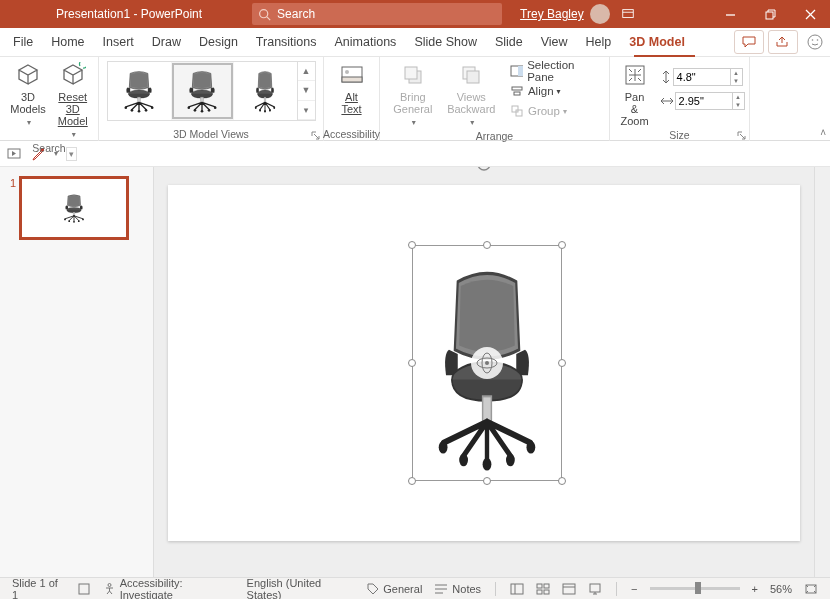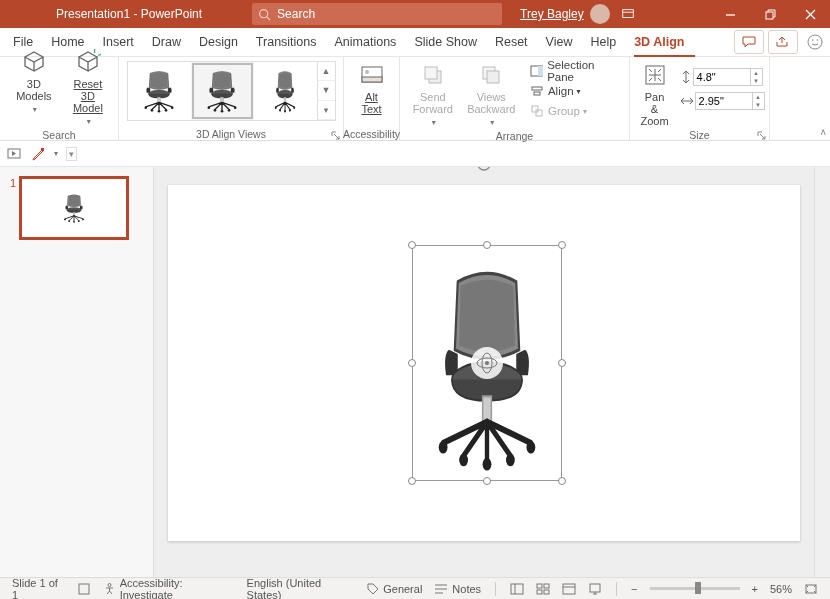--- a/index.html
+++ b/index.html
@@ -135,24 +135,24 @@
 
 <div class="tabs">
   <div class="tab">File</div>
   <div class="tab">Home</div>
   <div class="tab">Insert</div>
   <div class="tab">Draw</div>
   <div class="tab">Design</div>
   <div class="tab">Transitions</div>
   <div class="tab">Animations</div>
   <div class="tab">Slide Show</div>
-  <div class="tab">Reset</div>
+  <div class="tab">Slide</div>
   <div class="tab">View</div>
   <div class="tab">Help</div>
-  <div class="tab active">3D Align</div>
+  <div class="tab active">3D Model</div>
   <div class="spacer"></div>
   <div class="rbtn">
       <svg width="14" height="12" fill="none">
         <path d="M1 1 H13 V8 H6 L3 11 V8 H1 Z" stroke="#b7472a"></path>
       </svg>
     </div>
   <div class="rbtn">
       <svg width="14" height="12" fill="none">
         <path d="M1 6 V10 H11 V6 M6 1 V7 M3 4 L6 1 L9 4" stroke="#b7472a"></path>
       </svg>
@@ -165,21 +165,21 @@
         <path d="M5 10 Q8 12 11 10" stroke="#888"></path>
       </svg>
     </div>
 </div>
 <div class="tabline">
     <div class="active-underline"></div>
   </div>
 
 <div class="ribbon">
 
-  <div class="group" style="width:119px;justify-content:flex-end;">
+  <div class="group" style="width:99px;">
     <div class="group-body">
       <div class="bigbtn">
         <div class="icon">
             <svg width="26" height="26" fill="none">
               <path d="M13 3 L22 8 L13 13 L4 8 Z M4 8 V17 L13 22 V13 M22 8 V17 L13 22" stroke="#666" stroke-width="1.3"></path>
             </svg>
           </div>
         <span>3D Models</span>
           <span class="drop"></span>
       </div>
@@ -218,21 +218,21 @@
             </svg>
           </div>
         <div class="scroll">
             <div>▲</div>
             <div>▼</div>
             <div>▾</div>
           </div>
       </div>
     </div>
     <div class="group-label">
-        <span>3D Align Views</span>
+        <span>3D Model Views</span>
         <svg class="dlg" viewBox="0 0 10 10" fill="none">
           <path d="M1 1 H5 M1 1 V5 M3 3 L8 8 M8 5 V8 H5" stroke="#888"></path>
         </svg>
       </div>
   </div>
 
   <div class="group" style="width:56px;">
     <div class="group-body">
       <div class="bigbtn">
         <div class="icon">
@@ -250,21 +250,21 @@
 
   <div class="group" style="width:230px;">
     <div class="group-body">
       <div class="bigbtn disabled">
         <div class="icon">
             <svg width="24" height="24" fill="none">
               <rect x="8" y="8" width="12" height="12" stroke="#bbb" fill="#eee"></rect>
               <rect x="4" y="4" width="12" height="12" stroke="#bbb" fill="#f5f5f5"></rect>
             </svg>
           </div>
-        <span style="max-width:46px;">Send Forward</span>
+        <span style="max-width:46px;">Bring General</span>
           <span class="drop"></span>
       </div>
       <div class="bigbtn disabled">
         <div class="icon">
             <svg width="24" height="24" fill="none">
               <rect x="4" y="4" width="12" height="12" stroke="#bbb" fill="#f5f5f5"></rect>
               <rect x="8" y="8" width="12" height="12" stroke="#bbb" fill="#eee"></rect>
             </svg>
           </div>
         <span style="max-width:52px;">Views Backward</span>

